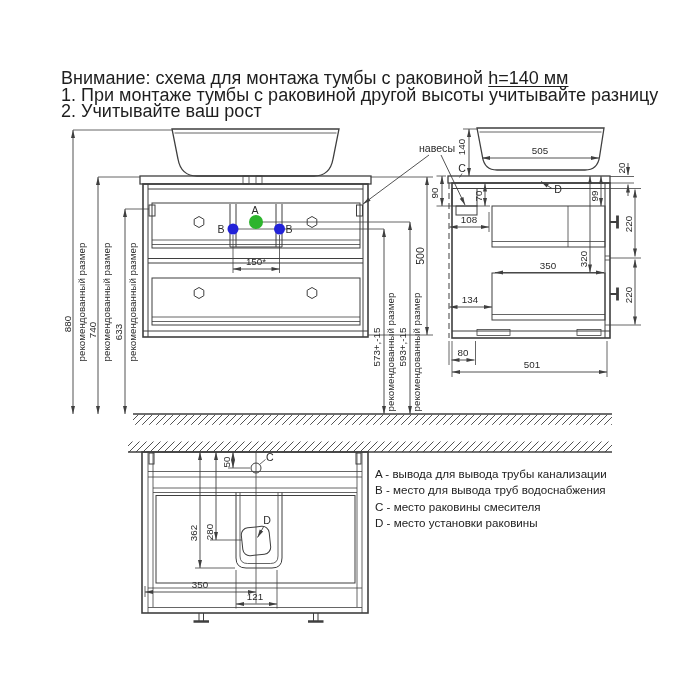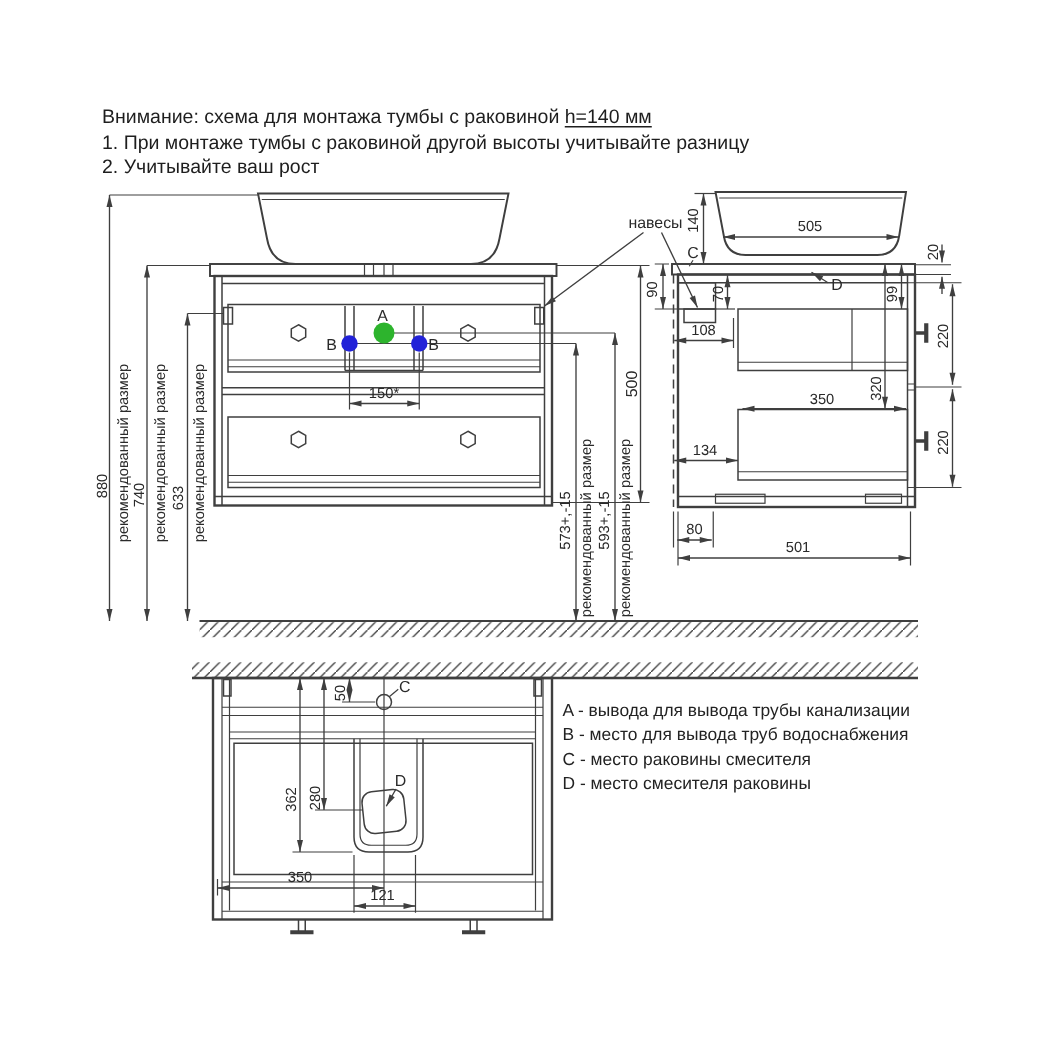--- a/index.html
+++ b/index.html
@@ -1,19 +1,19 @@
 <!DOCTYPE html>
 <html><head>
 <meta charset="utf-8">
 <style>
   html,body{margin:0;padding:0;background:#ffffff;}
   #page{position:relative;width:700px;height:700px;background:#ffffff;overflow:hidden;
         font-family:"Liberation Sans",sans-serif;}
   #drawing{position:absolute;left:0;top:0;}
-  .title-block{position:absolute;left:68px;top:70px;font-size:13px;line-height:16.5px;
+  .title-block{position:absolute;left:61px;top:70px;font-size:18px;line-height:16.5px;
                color:#1e1e1e;white-space:nowrap;}
   .title-block u{text-underline-offset:2px;}
   .legend-block{position:absolute;left:375px;top:466px;font-size:11.6px;line-height:16.4px;
                 color:#222;white-space:nowrap;}
   
   .s  {stroke:#3f3f3f;fill:none;stroke-width:1;}
   .s16{stroke:#3f3f3f;fill:none;stroke-width:1.6;}
   .s13{stroke:#3f3f3f;fill:none;stroke-width:1.3;}
   .s08{stroke:#3f3f3f;fill:none;stroke-width:0.8;}
   .dim{stroke:#3f3f3f;fill:none;stroke-width:0.9;marker-start:url(#arrS);marker-end:url(#arrE);}
@@ -249,16 +249,16 @@
         <path class="dim" d="M236,604 H277"></path>
         <text class="t9 mid" x="255" y="600">121</text>
       </g>
     </g>
   </svg>
 
   <div class="legend-block">
     <div>A - вывода для вывода трубы канализации</div>
     <div>B - место для вывода труб водоснабжения</div>
     <div>C - место раковины смесителя</div>
-    <div>D - место смесителя раковины</div>
+    <div>D - место установки раковины</div>
   </div>
 
 </div>
 
 </body></html>

